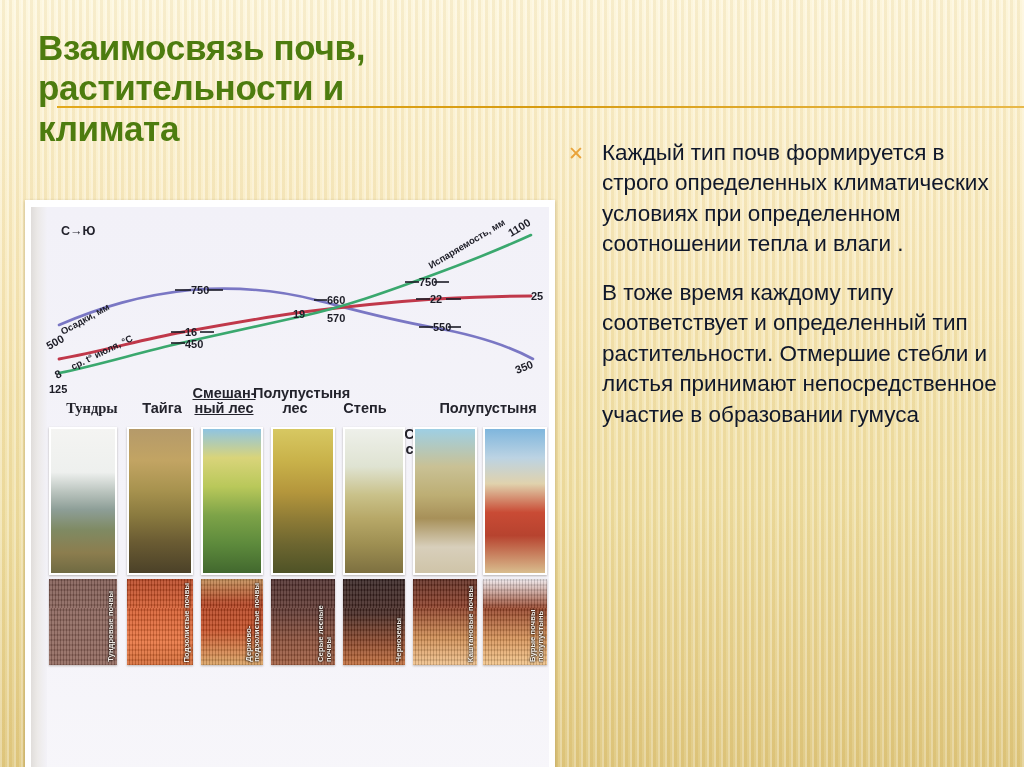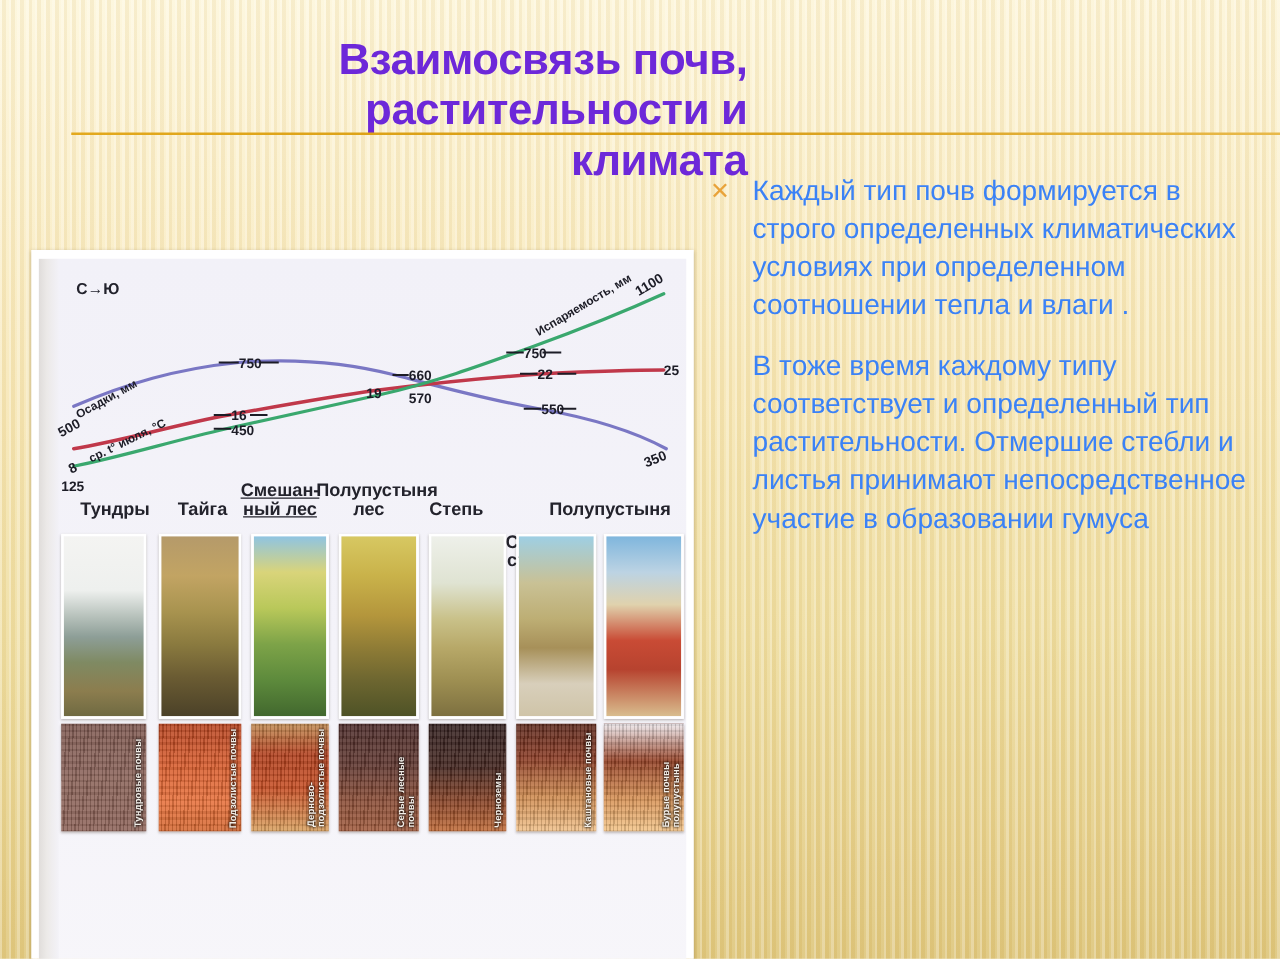--- a/index.html
+++ b/index.html
@@ -10,39 +10,39 @@
       repeating-linear-gradient(90deg,
         rgba(255,255,255,0.30) 0px, rgba(255,255,255,0.30) 2px,
         rgba(208,176,104,0.13) 2px, rgba(208,176,104,0.13) 5px,
         rgba(255,255,255,0.10) 5px, rgba(255,255,255,0.10) 7px),
       linear-gradient(178deg,#fdf6db 0%, #fbf0cd 16%, #f6e6b4 42%, #eedd9f 66%, #e4cd86 88%, #ddc478 100%);
   }
   
   #title{
     position:absolute; left:38px; top:28px; width:560px;
     font-size:35px; font-weight:bold; line-height:1.15;
-    color:#6d28d9; letter-spacing:-0.3px;text-align:right;
+    color:#4d7c0f; letter-spacing:-0.3px;
   }
   #title .l1{display:block;}
   #title .l2{display:block;}
   #rule{
     position:absolute; left:57px; top:106px; width:967px; height:2px;
     background:linear-gradient(90deg,#e3a91d 0%, #d79c12 50%, #e8b94a 100%);
   }
   
   #body-col{
     position:absolute; left:568px; top:138px; width:448px;
   }
   .para-row{display:flex; align-items:flex-start; margin-bottom:18px;}
   .bullet{
     flex:0 0 34px; color:#e9a33a; font-size:19px; line-height:1.1;
     padding-top:6px; font-weight:bold; text-align:left;
   }
   .para{
-    flex:1 1 auto; font-size:22.5px; line-height:1.355; color:#3b82f6;
+    flex:1 1 auto; font-size:22.5px; line-height:1.355; color:#0f172a;
   }
   .para-row.no-bullet .bullet{visibility:hidden;}
   
   #panel{
     position:absolute; left:25px; top:200px; width:530px; height:596px;
     background:#ffffff;
     box-shadow:0 1px 3px rgba(90,70,30,0.30);
   }
   #panel-inner{
     position:absolute; left:6px; top:7px; right:6px; bottom:8px;
@@ -171,21 +171,21 @@
 
         <text class="cl" x="18" y="186">125</text>
         <text class="cl" x="154" y="141">450</text>
         <text class="cl" x="388" y="79">750</text>
         <text class="cl-s" x="400" y="62" transform="rotate(-31 400 62)">Испаряемость, мм</text>
         <text class="cl" x="480" y="30" transform="rotate(-31 480 30)">1100</text>
       </svg>
     </div>
 
     <div id="zones">
-      <div class="zone" style="left:18px;  top:16px; width:86px;">Тундры</div>
+      <div class="zone" style="left:18px;  top:16px; width:86px;font-family:Liberation Serif, serif;">Тундры</div>
       <div class="zone" style="left:92px;  top:16px; width:78px;text-align:center;">Тайга</div>
       <div class="zone" style="left:152px; top:1px;  width:82px; white-space:pre-line;text-decoration:underline;">Смешан-
 ный лес</div>
       <div class="zone" style="left:222px; top:1px;  width:84px; white-space:pre-line;">Полупустыня лес</div>
       <div class="zone" style="left:296px; top:16px; width:76px;">Степь</div>
       <div class="zone" style="left:360px; top:14px;  width:70px; white-space:pre-line;margin-top:28px;">Сухая
 степь</div>
       <div class="zone" style="left:408px; top:16px; width:98px;">Полупустыня</div>
     </div>
 

